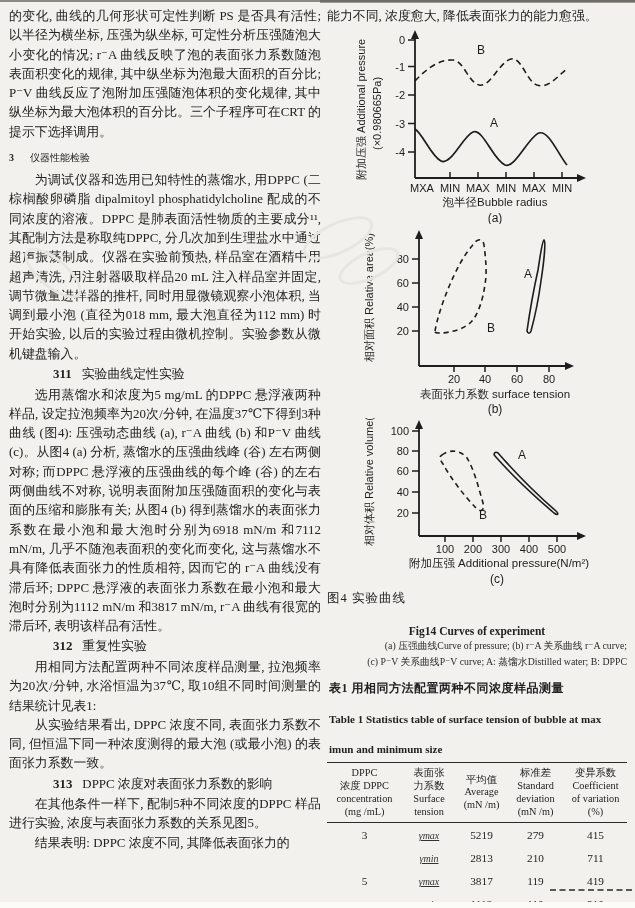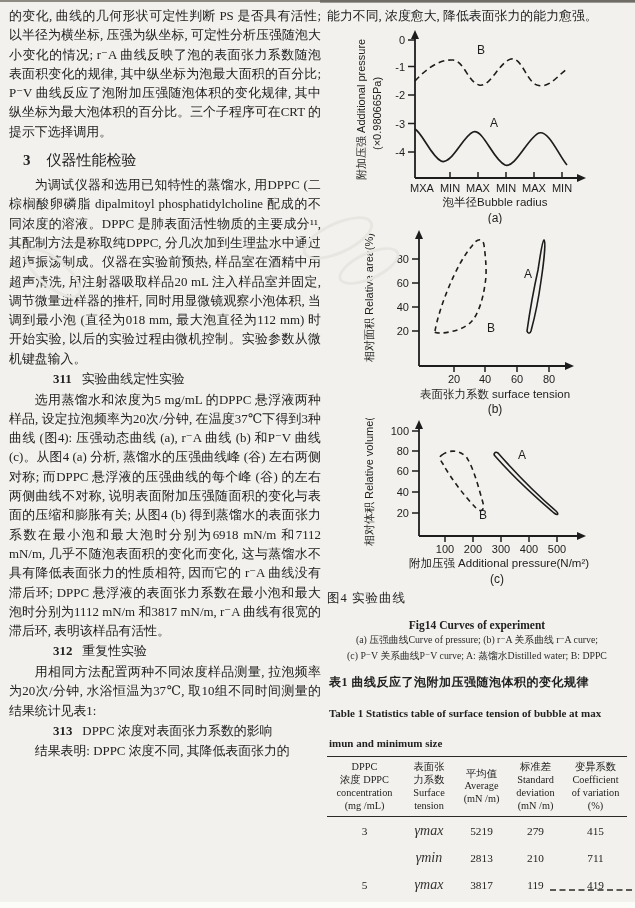--- a/index.html
+++ b/index.html
@@ -8,39 +8,39 @@
     font-family:"Liberation Serif","DejaVu Serif",serif;color:#222;
   }
   .top-edge{position:absolute;top:0;left:0;right:0;height:2px;background:#8d8a82;}
   .top-edge-dark{position:absolute;top:0;left:320px;right:0;height:3px;background:#55534d;opacity:.55;}
   .bottom-strip{position:absolute;bottom:0;left:0;right:0;height:6px;background:#fbfbf8;}
   .cols{display:flex;gap:6px;padding:7px 4px 0 9px;}
   .col-left{width:312px;}
   .col-right{width:300px;}
   .para{font-size:12.9px;line-height:19.3px;text-align:justify;margin:0;}
   .ind{text-indent:2em;}
-  .h2{font-size:15px;margin:9px 0 6px 14px;}
+  .h2{font-size:10px;margin:9px 0 6px 0;}
   .h2 .num{font-weight:bold;margin-right:16px;}
   .h3{font-size:12.9px;line-height:19.5px;margin:1px 0;}
   .h3 .num{font-weight:bold;margin-right:10px;margin-left:44px;}
   .fig{margin:2px 0 0 0;}
   .fig svg{display:block;}
   .fig text{font-family:"Liberation Sans","DejaVu Sans",sans-serif;fill:#1d1d1d;}
   .cap-cn{text-align:left;font-size:12.5px;margin-top:4px;letter-spacing:1px;}
-  .cap-en{text-align:center;font-size:11.5px;font-weight:bold;margin-top:12px;font-family:"Liberation Serif",serif;}
-  .cap-sub{font-size:9.8px;line-height:13.5px;margin-top:2px;text-align:center;color:#2a2a2a;}
+  .cap-en{text-align:center;font-size:11.5px;font-weight:bold;margin-top:18px;font-family:"Liberation Serif",serif;}
+  .cap-sub{font-size:9.8px;line-height:13.5px;margin-top:2px;text-align:right;color:#2a2a2a;}
   .tbl-title-cn{font-size:12px;font-weight:bold;margin:12px 0 2px 2px;letter-spacing:.5px;}
   .tbl-title-en{font-size:11px;font-weight:bold;line-height:15px;margin-left:2px;margin-top:15px;}
   table.stats{width:100%;border-collapse:collapse;margin-top:5px;}
   table.stats th{
     font-weight:normal;white-space:pre-line;border-top:1.5px solid #2a2a28;border-bottom:1px solid #2a2a28;
     padding:4px 1px;text-align:center;font-size:10.3px;line-height:12.8px;vertical-align:middle;
   }
   table.stats td{text-align:center;padding:6px 1px 5px 1px;font-size:11.3px;}
-  table.stats td:nth-child(2){font-style:italic;font-size:14px;color:#333;}
+  table.stats td:nth-child(2){font-style:italic;font-size:10px;color:#333;text-decoration:underline;}
   table.stats tr:last-child td{border-bottom:1.5px solid #2a2a28;}
   .artifact{position:absolute;right:3px;bottom:17px;width:82px;border-top:2px dashed #5c5a54;}
   .wm{position:absolute;border:3px solid #e7e6e1;border-radius:50%;transform:rotate(-25deg);pointer-events:none;}
   .wm1{width:70px;height:26px;left:300px;top:222px;}
   .wm2{width:60px;height:22px;left:336px;top:252px;}
   .wm3{width:64px;height:24px;left:18px;top:258px;transform:rotate(40deg);}
 </style>
 </head>
 <body>
 
@@ -66,25 +66,27 @@
         <span class="num">311</span><span>实验曲线定性实验</span>
       </div>
 
       <p class="para ind">选用蒸馏水和浓度为5 mg/mL 的DPPC 悬浮液两种样品, 设定拉泡频率为20次/分钟, 在温度37℃下得到3种曲线 (图4): 压强动态曲线 (a), r⁻A 曲线 (b) 和P⁻V 曲线 (c)。从图4 (a) 分析, 蒸馏水的压强曲线峰 (谷) 左右两侧对称; 而DPPC 悬浮液的压强曲线的每个峰 (谷) 的左右两侧曲线不对称, 说明表面附加压强随面积的变化与表面的压缩和膨胀有关; 从图4 (b) 得到蒸馏水的表面张力系数在最小泡和最大泡时分别为6918 mN/m 和7112 mN/m, 几乎不随泡表面积的变化而变化, 这与蒸馏水不具有降低表面张力的性质相符, 因而它的 r⁻A 曲线没有滞后环; DPPC 悬浮液的表面张力系数在最小泡和最大泡时分别为1112 mN/m 和3817 mN/m, r⁻A 曲线有很宽的滞后环, 表明该样品有活性。</p>
 
       <div class="h3">
         <span class="num">312</span><span>重复性实验</span>
       </div>
 
       <p class="para ind">用相同方法配置两种不同浓度样品测量, 拉泡频率为20次/分钟, 水浴恒温为37℃, 取10组不同时间测量的结果统计见表1:</p>
+      <p class="para ind">从实验结果看出, DPPC 浓度不同, 表面张力系数不同, 但恒温下同一种浓度测得的最大泡 (或最小泡) 的表面张力系数一致。</p>
 
       <div class="h3">
         <span class="num">313</span><span>DPPC 浓度对表面张力系数的影响</span>
       </div>
 
+      <p class="para ind">在其他条件一样下, 配制5种不同浓度的DPPC 样品进行实验, 浓度与表面张力系数的关系见图5。</p>
       <p class="para ind">结果表明: DPPC 浓度不同, 其降低表面张力的</p>
     </div>
 
     <div class="col-right">
       <p class="para">能力不同, 浓度愈大, 降低表面张力的能力愈强。</p>
 
       <div class="fig">
         <svg width="300" height="196" viewBox="0 0 300 196">
           <text font-size="11" transform="translate(38,152) rotate(-90)">附加压强 Additional pressure</text>
           <text font-size="11" transform="translate(54,122) rotate(-90)">(×0.980665Pa)</text>
@@ -191,21 +193,21 @@
       </div>
 
       <div>
         <div class="cap-cn">图4  实验曲线</div>
         <div class="cap-en">Fig14  Curves of experiment</div>
         <div class="cap-sub">(a) 压强曲线Curve of pressure;   (b) r⁻A 关系曲线 r⁻A curve;</div>
         <div class="cap-sub">(c) P⁻V 关系曲线P⁻V curve; A: 蒸馏水Distilled water; B: DPPC</div>
       </div>
 
       <div>
-        <div class="tbl-title-cn">表1  曲线反应了泡附加压强随泡体积的变化规律</div>
+        <div class="tbl-title-cn">表1  用相同方法配置两种不同浓度样品测量</div>
         <div class="tbl-title-en">Table 1  Statistics table of surface tension of bubble at max</div>
         <div class="tbl-title-en">imun and minimum size</div>
         <table class="stats">
           <thead>
             <tr>
               <th style="width:25%">DPPC
 浓度 DPPC
 concentration
 (mg /mL)</th>
               <th style="width:18%">表面张

